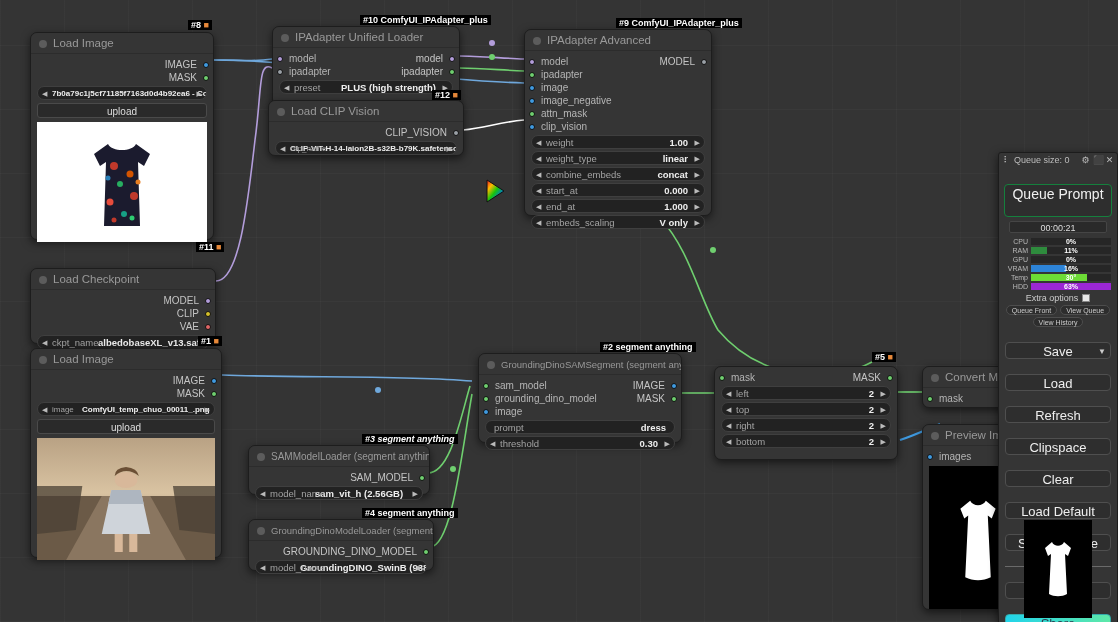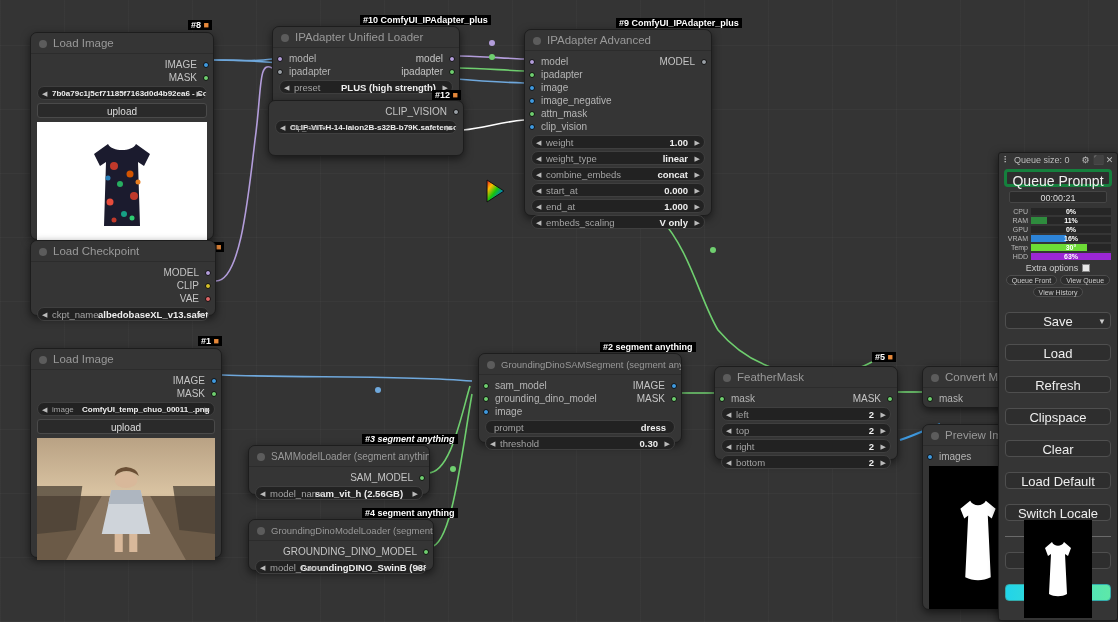--- a/index.html
+++ b/index.html
@@ -65,22 +65,22 @@
   .thumb { margin:4px 6px 2px; background:#fff; overflow:hidden; }
 
   
   #menu { position:absolute; left:998px; top:152px; width:120px;
           background:#353535; border:1px solid #1c1c1c; border-radius:3px;
           padding:0 0 4px; box-shadow:0 3px 10px rgba(0,0,0,.6); z-index:40; }
   #menu .mtop { display:flex; align-items:center; gap:3px; height:14px;
           padding:0 3px; font-size:9px; color:#bdbdbd; }
   #menu .qsize { flex:1; white-space:nowrap; }
   #menu .micon { width:9px; height:9px; font-size:9px; line-height:9px; text-align:center; }
-  .qprompt { margin:2px 5px 4px; height:18px; line-height:19px; text-align:center;
-             background:#2e2e2e; border:3px solid #15803d; border-radius:4px;
+  .qprompt { margin:17px 5px 4px; height:33px; line-height:19px; text-align:center;
+             background:#2e2e2e; border:1px solid #15803d; border-radius:4px;
              font-size:14px; color:#f0f0f0; }
   .timer { margin:0 10px 4px; height:12px; line-height:12px; text-align:center;
            background:#2a2a2a; border:1px solid #454545; border-radius:2px;
            font-size:9px; color:#ddd; }
   .stats { margin:0 6px 3px; }
   .srow { display:flex; align-items:center; height:8px; margin-bottom:1px; font-size:7px; }
   .sname { width:26px; text-align:right; color:#b9b9b9; padding-right:3px; }
   .sbar { position:relative; flex:1; height:7px; background:#262626; }
   .sbar > i { position:absolute; left:0; top:0; bottom:0; display:block; }
   .sval { position:absolute; left:0; right:0; top:0; text-align:center;
@@ -186,20 +186,21 @@
         <span class="lab">preset</span>
         <span class="val">PLUS (high strength)</span>
       </div>
     </div>
   </div>
 
   <div class="badge" style="left:432px; top:90px;text-align:center;">
     <span>#12</span> <span class="em">■</span>
   </div>
   <div class="node" style="left:268px; top:100px; width:196px; height:56px;">
+    <div class="title">Load CLIP Vision</div>
     <div class="body">
       <div class="port out">
         <span>CLIP_VISION</span><i class="dot c-grey"></i></div>
       <div class="w combo">
         <span class="lab" style="font-size:8px;">clip_name</span>
         <span class="val center" style="font-size:8px;">CLIP-ViT-H-14-laion2B-s32B-b79K.safetensors</span>
       </div>
     </div>
   </div>
 
@@ -267,21 +268,21 @@
       <div class="w combo">
         <span class="lab">embeds_scaling</span>
         <span class="val">V only</span>
         </div>
     </div>
   </div>
 
   <div class="badge" style="left:196px; top:242px;">
     <span>#11</span> <span class="em">■</span>
   </div>
-  <div class="node" style="left:30px; top:240px; width:186px; height:76px;">
+  <div class="node" style="left:30px; top:268px; width:186px; height:76px;">
     <div class="title">Load Checkpoint</div>
     <div class="body">
       <div class="port out">
         <span>MODEL</span><i class="dot c-model"></i></div>
       <div class="port out">
         <span>CLIP</span><i class="dot c-clip"></i></div>
       <div class="port out">
         <span>VAE</span><i class="dot c-vae"></i></div>
       <div class="w combo">
         <span class="lab">ckpt_name</span>
@@ -390,21 +391,20 @@
         <span class="lab">threshold</span>
         <span class="val">0.30</span>
         </div>
     </div>
   </div>
 
   <div class="badge" style="left:872px; top:352px;">
     <span>#5</span> <span class="em">■</span>
   </div>
   <div class="node" style="left:714px; top:366px; width:184px; height:94px;">
-    <div class="title">FeatherMask</div>
     <div class="body">
       <div class="rowsplit">
         <div class="col">
             <div class="port in">
           <i class="dot c-mask"></i><span>mask</span></div>
           </div>
         <div class="col">
             <div class="port out">
           <span>MASK</span><i class="dot c-mask"></i></div>
           </div>

